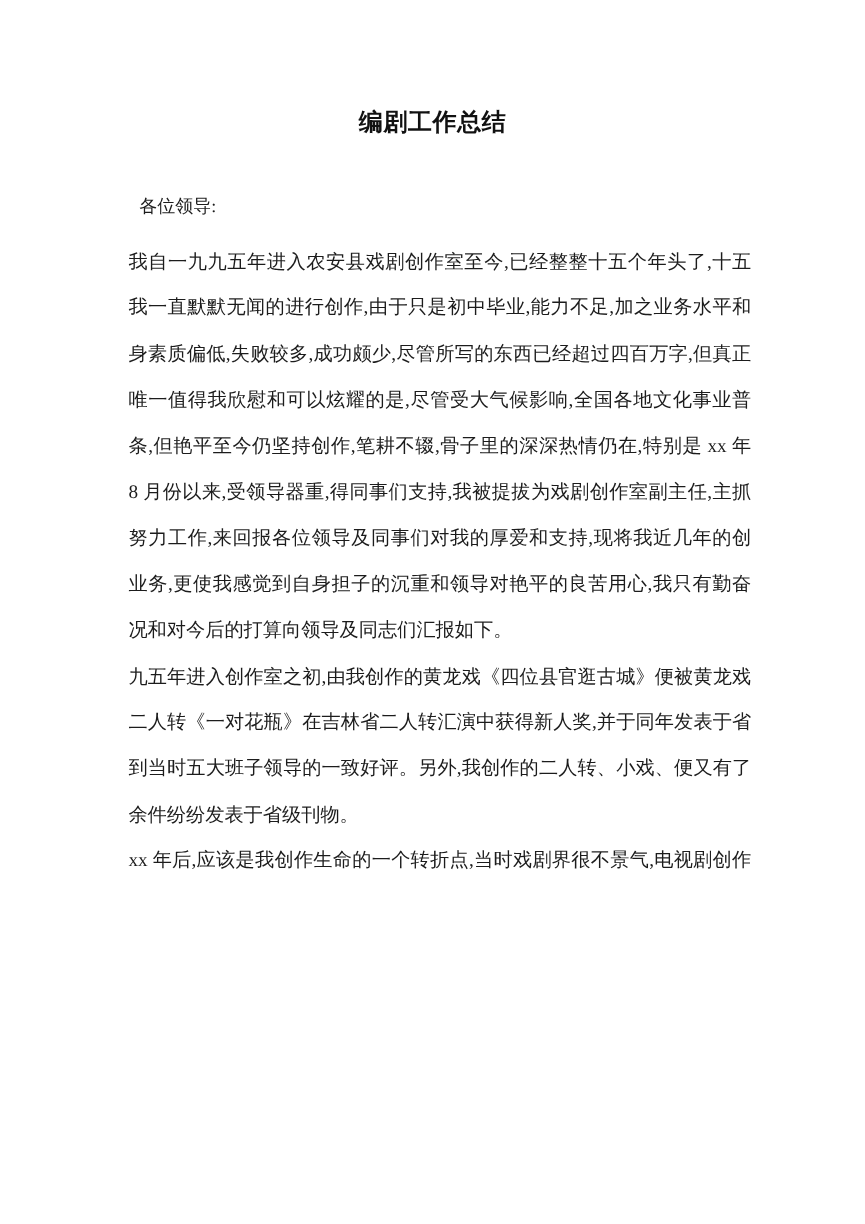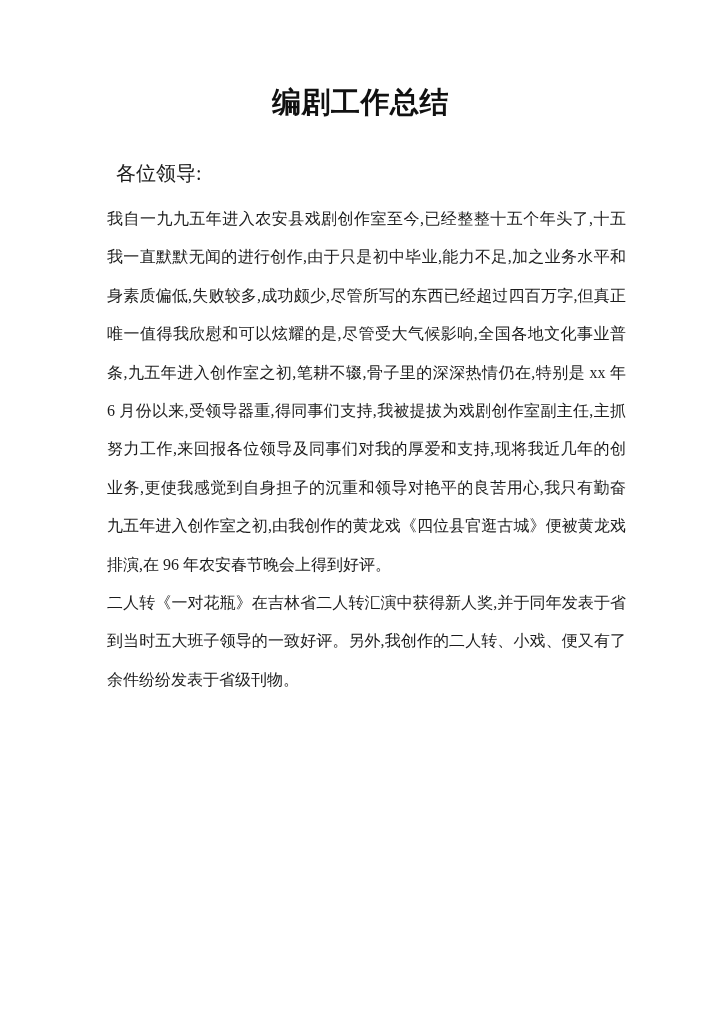--- a/index.html
+++ b/index.html
@@ -16,31 +16,31 @@
     font-family: "Liberation Serif", "DejaVu Serif", serif;
     overflow: hidden;
   }
   .doc-title {
     position: absolute;
     top: 82px;
     left: 0;
     width: 721px;
     margin: 0;
     text-align: center;
-    font-size: 29px;
+    font-size: 20px;
     font-weight: bold;
     line-height: 40px;
     color: #111111;
     letter-spacing: 0.5px;
   }
   .salutation {
     position: absolute;
     top: 158px;
     left: 116px;
-    font-size: 20px;
+    font-size: 15px;
     line-height: 30px;
     white-space: nowrap;
   }
   .body-lines {
     position: absolute;
     top: 200px;
     left: 107px;
     width: 519px;
   }
   .line {
@@ -68,23 +68,24 @@
 <div class="page">
   <h1 class="doc-title">编剧工作总结</h1>
 
   <div class="salutation">各位领导:</div>
 
   <div class="body-lines">
       <div class="line fill">我自一九九五年进入农安县戏剧创作室至今,已经整整十五个年头了,十五年里,</div>
       <div class="line fill">我一直默默无闻的进行创作,由于只是初中毕业,能力不足,加之业务水平和自</div>
       <div class="line fill">身素质偏低,失败较多,成功颇少,尽管所写的东西已经超过四百万字,但真正</div>
       <div class="line fill">唯一值得我欣慰和可以炫耀的是,尽管受大气候影响,全国各地文化事业普遍萧</div>
-      <div class="line fill">条,九五年进入创作室之初,笔耕不辍,骨子里的深深热情仍在,特别是 xx 年</div>
-      <div class="line fill">6 月份以来,受领导器重,得同事们支持,我被提拔为戏剧创作室副主任,主抓</div>
+      <div class="line fill">条,但艳平至今仍坚持创作,笔耕不辍,骨子里的深深热情仍在,特别是 xx 年</div>
+      <div class="line fill">8 月份以来,受领导器重,得同事们支持,我被提拔为戏剧创作室副主任,主抓</div>
       <div class="line fill">努力工作,来回报各位领导及同事们对我的厚爱和支持,现将我近几年的创作情</div>
       <div class="line fill">业务,更使我感觉到自身担子的沉重和领导对艳平的良苦用心,我只有勤奋学习,</div>
+      <div class="line plain">况和对今后的打算向领导及同志们汇报如下。</div>
       <div class="line fill">九五年进入创作室之初,由我创作的黄龙戏《四位县官逛古城》便被黄龙戏剧团</div>
-      <div class="line plain">排演,在 96 年农安春节晚会上得到好评。</div>
       <div class="line fill">二人转《一对花瓶》在吉林省二人转汇演中获得新人奖,并于同年发表于省级刊</div>
       <div class="line fill">到当时五大班子领导的一致好评。另外,我创作的二人转、小戏、便又有了单出头</div>
       <div class="line plain">余件纷纷发表于省级刊物。</div>
+      <div class="line fill">xx 年后,应该是我创作生命的一个转折点,当时戏剧界很不景气,电视剧创作</div>
     </div>
 </div>
 
 </body></html>

